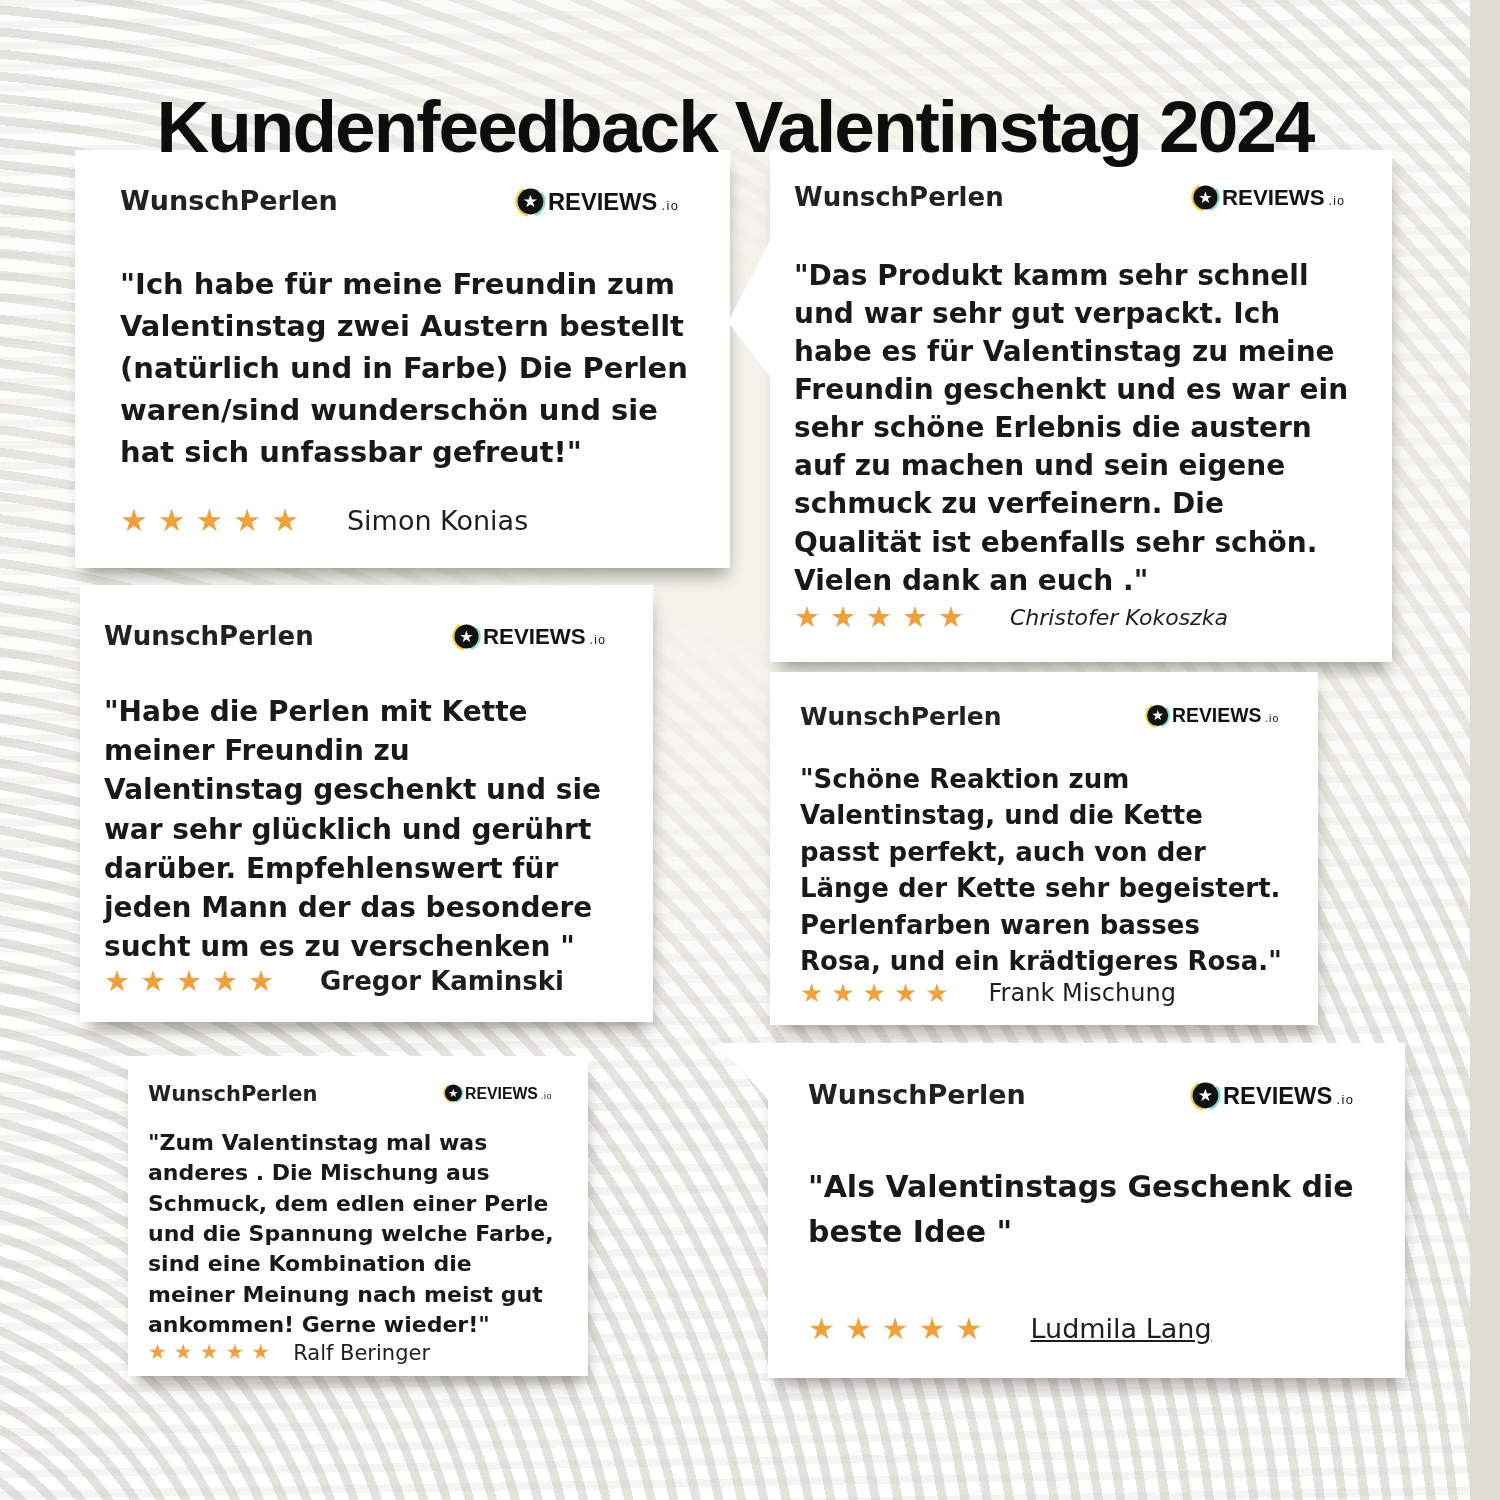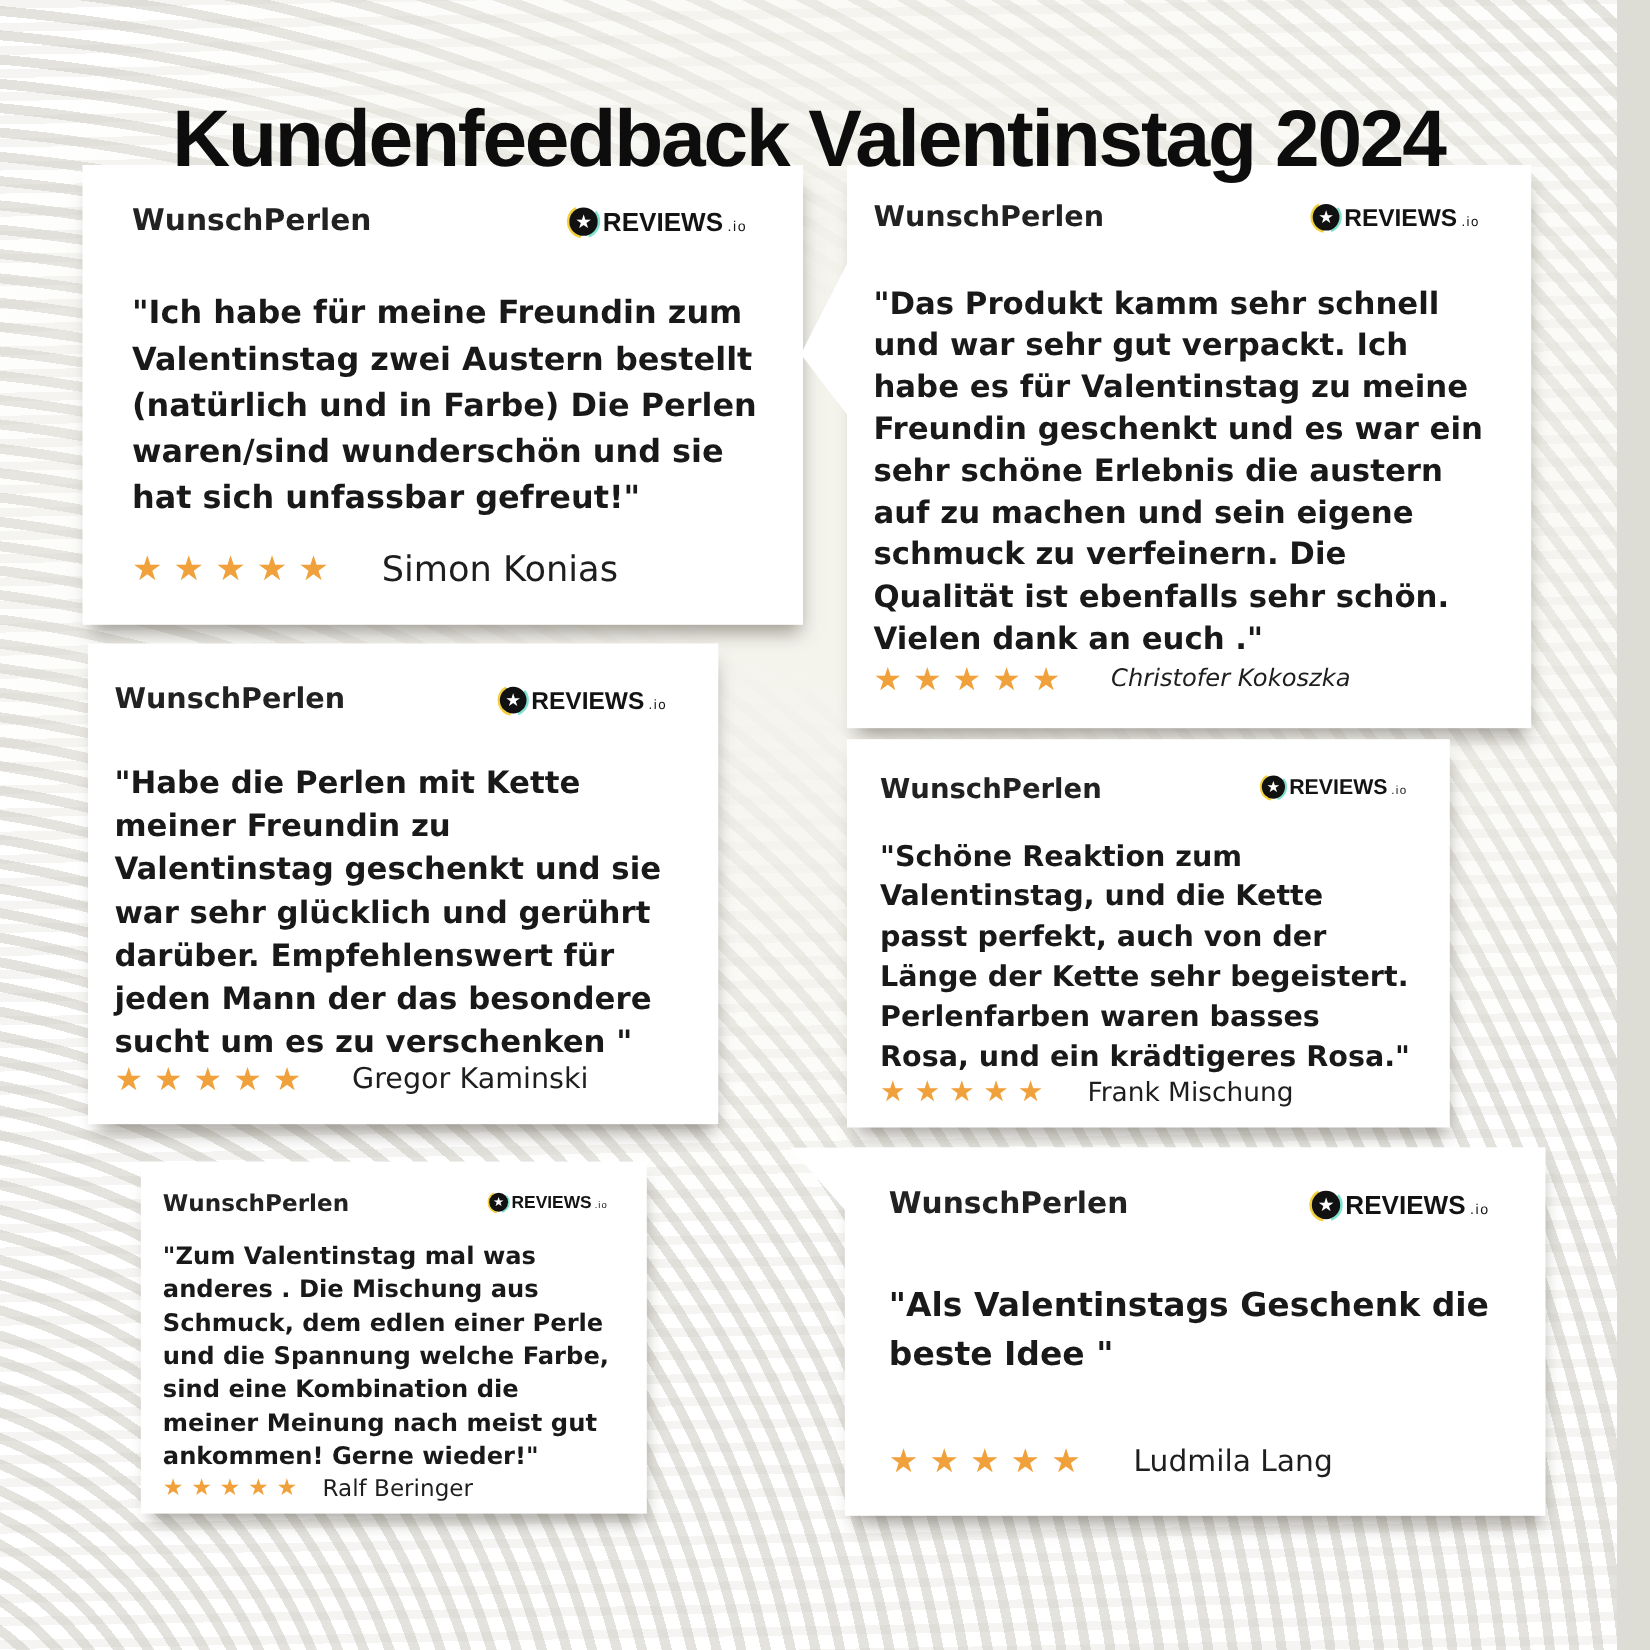--- a/index.html
+++ b/index.html
@@ -40,38 +40,38 @@
   .stars{color:#F1A13B;letter-spacing:10px;line-height:1;white-space:nowrap;}
   .reviewer{color:#1e1e1e;font-weight:500;white-space:nowrap;}
   .tail{position:absolute;background:#ffffff;}
 
   
   .c1{left:75px;top:150px;width:655px;height:418px;padding:35px 40px 32px 45px;}
   .c1 .brand{font-size:27px;}
   .c1 .rio-svg{height:33px;}
   .c1 .review-text{font-size:29px;line-height:1.45;margin-top:45px;}
   .c1 .stars{font-size:31px;}
-  .c1 .reviewer{font-size:32px;margin-left:38px;}
+  .c1 .reviewer{font-size:27px;margin-left:38px;}
 
   
   .c2{left:770px;top:150px;width:622px;height:512px;padding:32px 36px 30px 24px;}
   .c2 .brand{font-size:26px;}
   .c2 .rio-svg{height:31px;}
   .c2 .review-text{font-size:28px;line-height:1.36;margin-top:44px;}
   .c2 .stars{font-size:29px;}
   .c2 .reviewer{font-size:22px;margin-left:36px;font-style:italic;}
   .c2 .tail{left:-42px;top:88px;width:43px;height:140px;clip-path:polygon(100% 0, 0 60%, 100% 100%);}
 
   
   .c3{left:80px;top:585px;width:573px;height:437px;padding:36px 36px 34px 24px;}
   .c3 .brand{font-size:26px;}
   .c3 .rio-svg{height:31px;}
   .c3 .review-text{font-size:28px;line-height:1.40;margin-top:40px;}
   .c3 .stars{font-size:29px;}
-  .c3 .reviewer{font-size:26px;margin-left:36px;}
+  .c3 .reviewer{font-size:26px;margin-left:36px;font-weight:bold;}
 
   
   .c4{left:770px;top:672px;width:548px;height:353px;padding:30px 30px 28px 30px;}
   .c4 .brand{font-size:25px;}
   .c4 .rio-svg{height:27px;}
   .c4 .review-text{font-size:26px;line-height:1.40;margin-top:30px;}
   .c4 .stars{font-size:26px;letter-spacing:8px;}
   .c4 .reviewer{font-size:24px;margin-left:32px;}
 
   
@@ -81,21 +81,21 @@
   .c5 .review-text{font-size:22px;line-height:1.38;margin-top:22px;}
   .c5 .stars{font-size:21px;letter-spacing:7px;}
   .c5 .reviewer{font-size:21px;margin-left:16px;}
 
   
   .c6{left:768px;top:1043px;width:637px;height:335px;padding:36px 40px 34px 40px;}
   .c6 .brand{font-size:27px;}
   .c6 .rio-svg{height:33px;}
   .c6 .review-text{font-size:30px;line-height:1.5;margin-top:52px;}
   .c6 .stars{font-size:30px;}
-  .c6 .reviewer{font-size:27px;margin-left:38px;}
+  .c6 .reviewer{font-size:27px;margin-left:38px;text-decoration:underline;}
   .c6 .tail{left:-50px;top:0;width:51px;height:58px;clip-path:polygon(0 0, 100% 0, 100% 100%);}
 </style>
 </head>
 <body>
 
 <div class="stage">
 
   <h1 class="title"><span>Kundenfeedback</span><span class="t-bold">Valentinstag 2024</span></h1>
 
   <section class="card c1">

